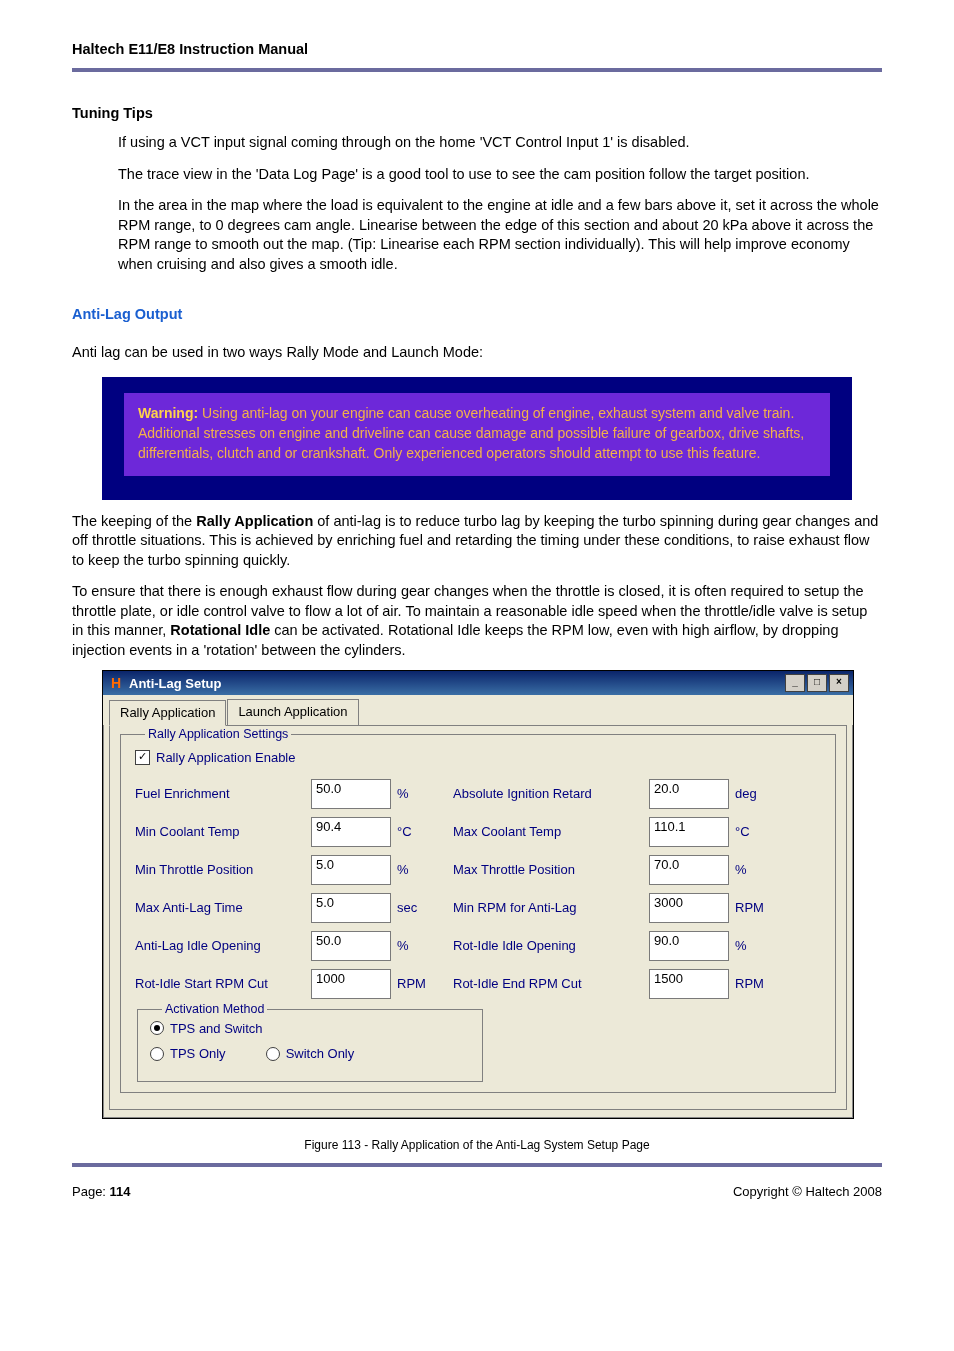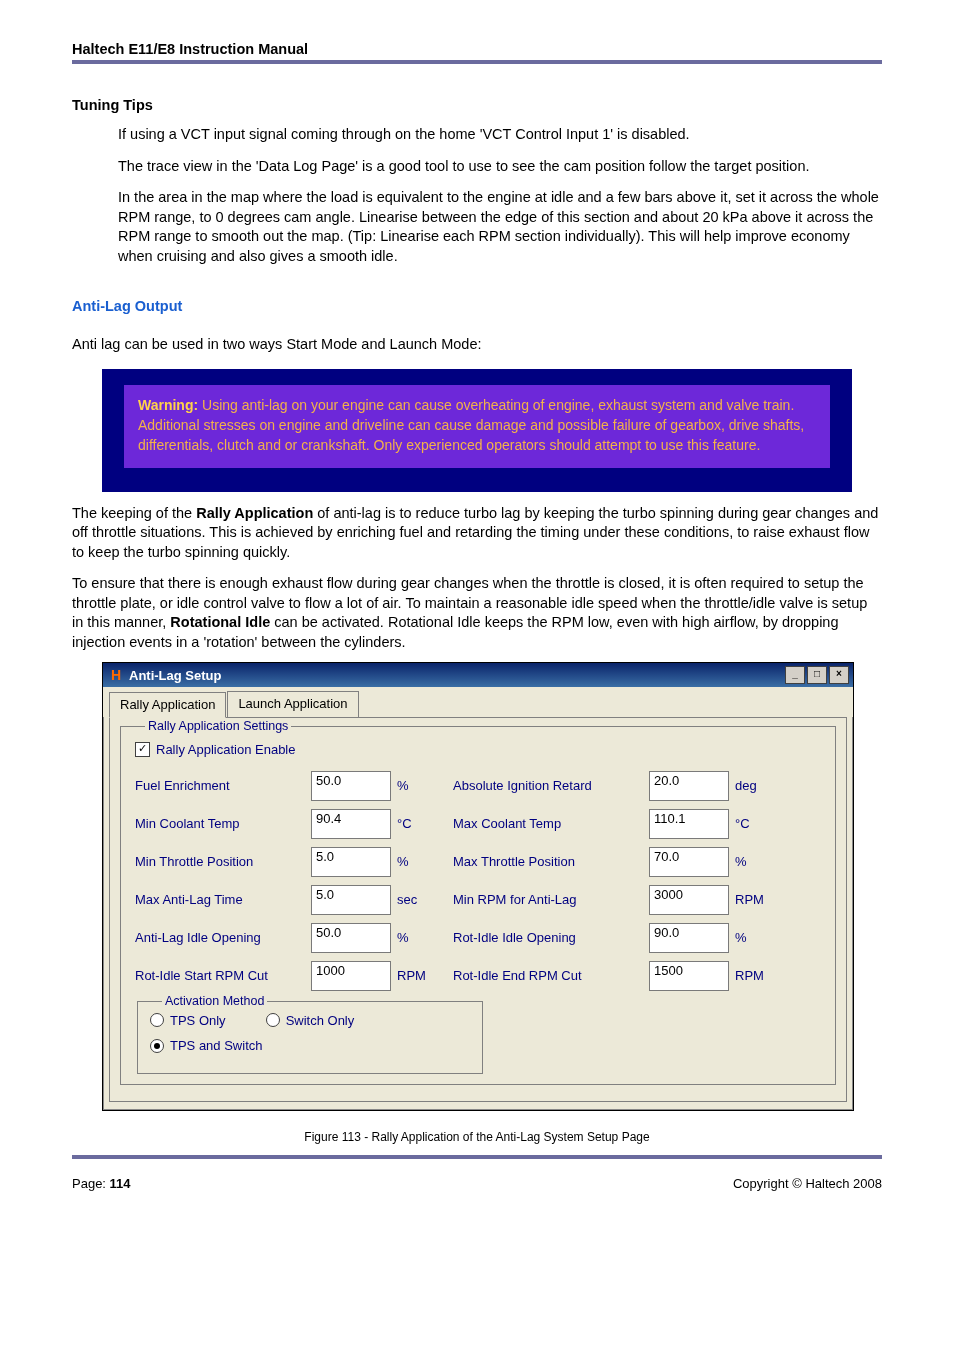--- a/index.html
+++ b/index.html
@@ -14,20 +14,21 @@
   .page {
     width: 954px;
     min-height: 1351px;
     box-sizing: border-box;
     padding: 40px 72px 20px 72px;
     position: relative;
   }
   .header-bar {
     font-weight: bold;
     border-bottom: 4px solid #6b6b9e;
+    padding-bottom: 8px;
   }
   .section-title {
     font-weight: bold;
     margin-top: 32px;
     margin-bottom: 10px;
   }
   .indented {
     margin-left: 46px;
     margin-bottom: 12px;
   }
@@ -245,21 +246,21 @@
 <div class="page">
 
   <div class="header-bar">Haltech E11/E8 Instruction Manual</div>
 
   <div class="section-title">Tuning Tips</div>
   <div class="indented">If using a VCT input signal coming through on the home 'VCT Control Input 1' is disabled.</div>
   <div class="indented">The trace view in the 'Data Log Page' is a good tool to use to see the cam position follow the target position.</div>
   <div class="indented">In the area in the map where the load is equivalent to the engine at idle and a few bars above it, set it across the whole RPM range, to 0 degrees cam angle. Linearise between the edge of this section and about 20 kPa above it across the RPM range to smooth out the map. (Tip: Linearise each RPM section individually). This will help improve economy when cruising and also gives a smooth idle.</div>
 
   <div class="anti-lag-heading">Anti-Lag Output</div>
-  <div class="body-p">Anti lag can be used in two ways Start Mode and Launch Mode:</div>
+  <div class="body-p">Anti lag can be used in two ways Rally Mode and Launch Mode:</div>
 
   <div class="warning-outer">
     <div class="warning-inner">
       <b>Warning:</b><span> Using anti-lag on your engine can cause overheating of engine, exhaust system and valve train. Additional stresses on engine and driveline can cause damage and possible failure of gearbox, drive shafts, differentials, clutch and or crankshaft. Only experienced operators should attempt to use this feature.</span>
     </div>
   </div>
 
   <div class="body-p">
     <span>The keeping of the </span><b>Rally Application</b><span> of anti-lag is to reduce turbo lag by keeping the turbo spinning during gear changes and off throttle situations. This is achieved by enriching fuel and retarding the timing under these conditions, to raise exhaust flow to keep the turbo spinning quickly.</span>
   </div>
@@ -336,34 +337,34 @@
           <span class="unit">RPM</span>
           <span>Rot-Idle End RPM Cut</span>
           <div class="txt">1500</div>
           <span class="unit">RPM</span>
         </div>
 
         <div class="activation">
           <div class="group-legend">Activation Method</div>
           <div class="radio-row">
             <span class="radio">
+              <span class="rdot sel"></span>
+              <span>TPS and Switch</span>
+            </span>
+          </div>
+          <div class="radio-row">
+            <span class="radio">
               <span class="rdot"></span>
               <span>TPS Only</span>
             </span>
             <span class="radio">
               <span class="rdot"></span>
               <span>Switch Only</span>
             </span>
           </div>
-          <div class="radio-row">
-            <span class="radio">
-              <span class="rdot sel"></span>
-              <span>TPS and Switch</span>
-            </span>
-          </div>
         </div>
       </div>
     </div>
   </div>
 
   <div class="fig-caption">Figure 113 - Rally Application of the Anti-Lag System Setup Page</div>
 
   <div class="footer-rule">
     <div>
       <span>Page: </span><b>114</b>

